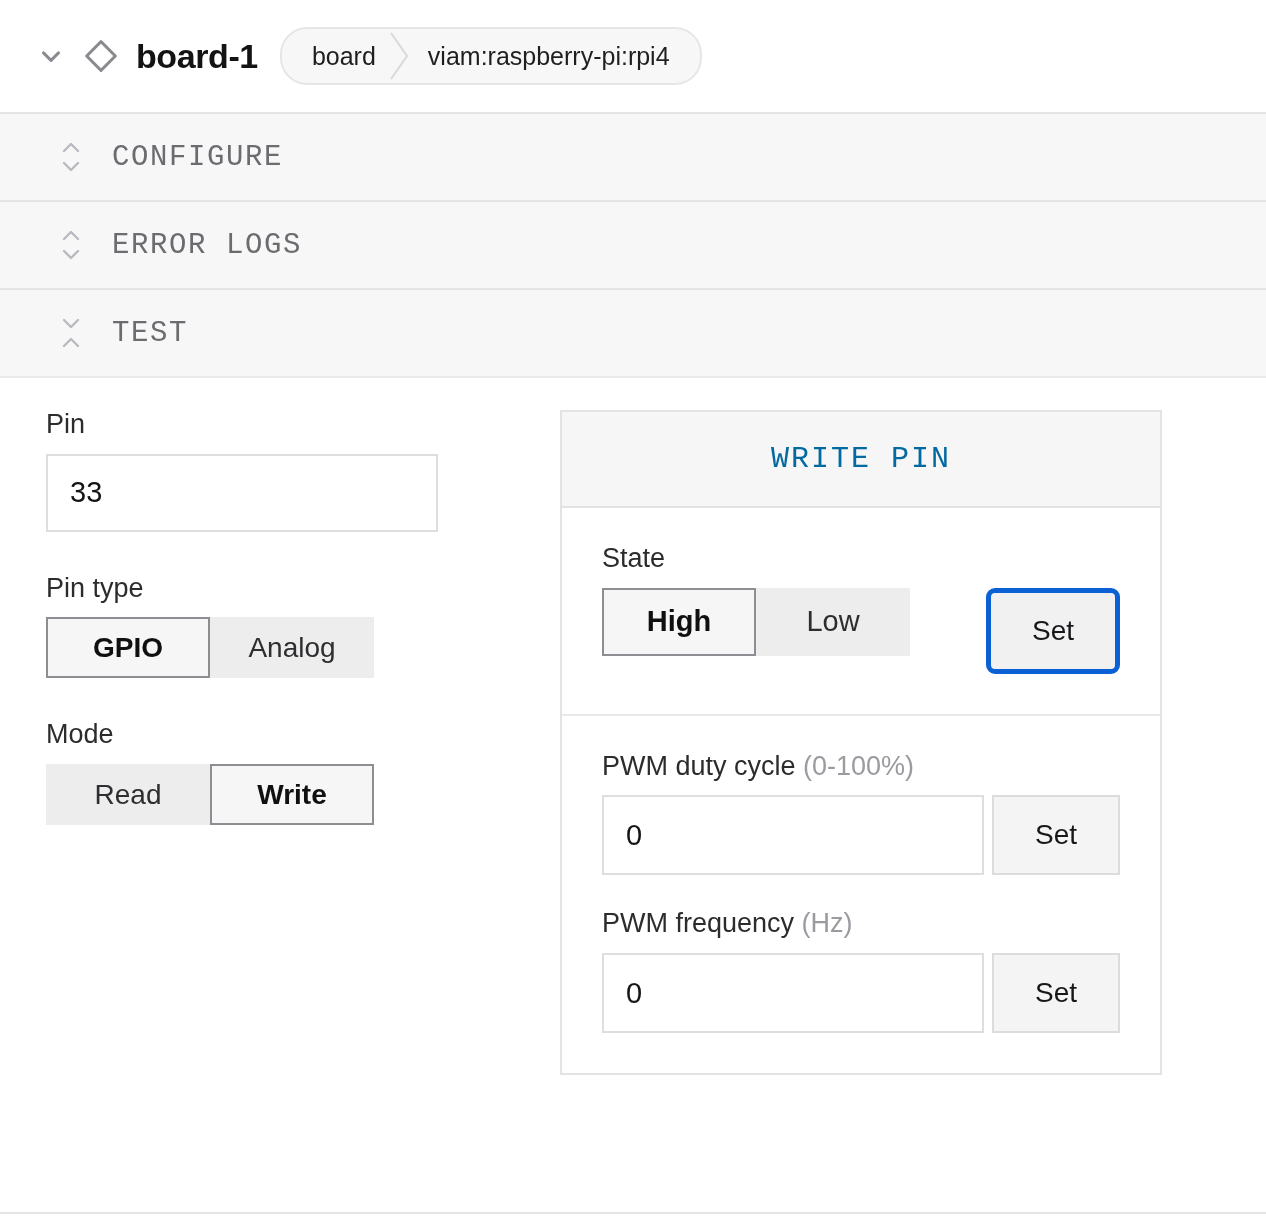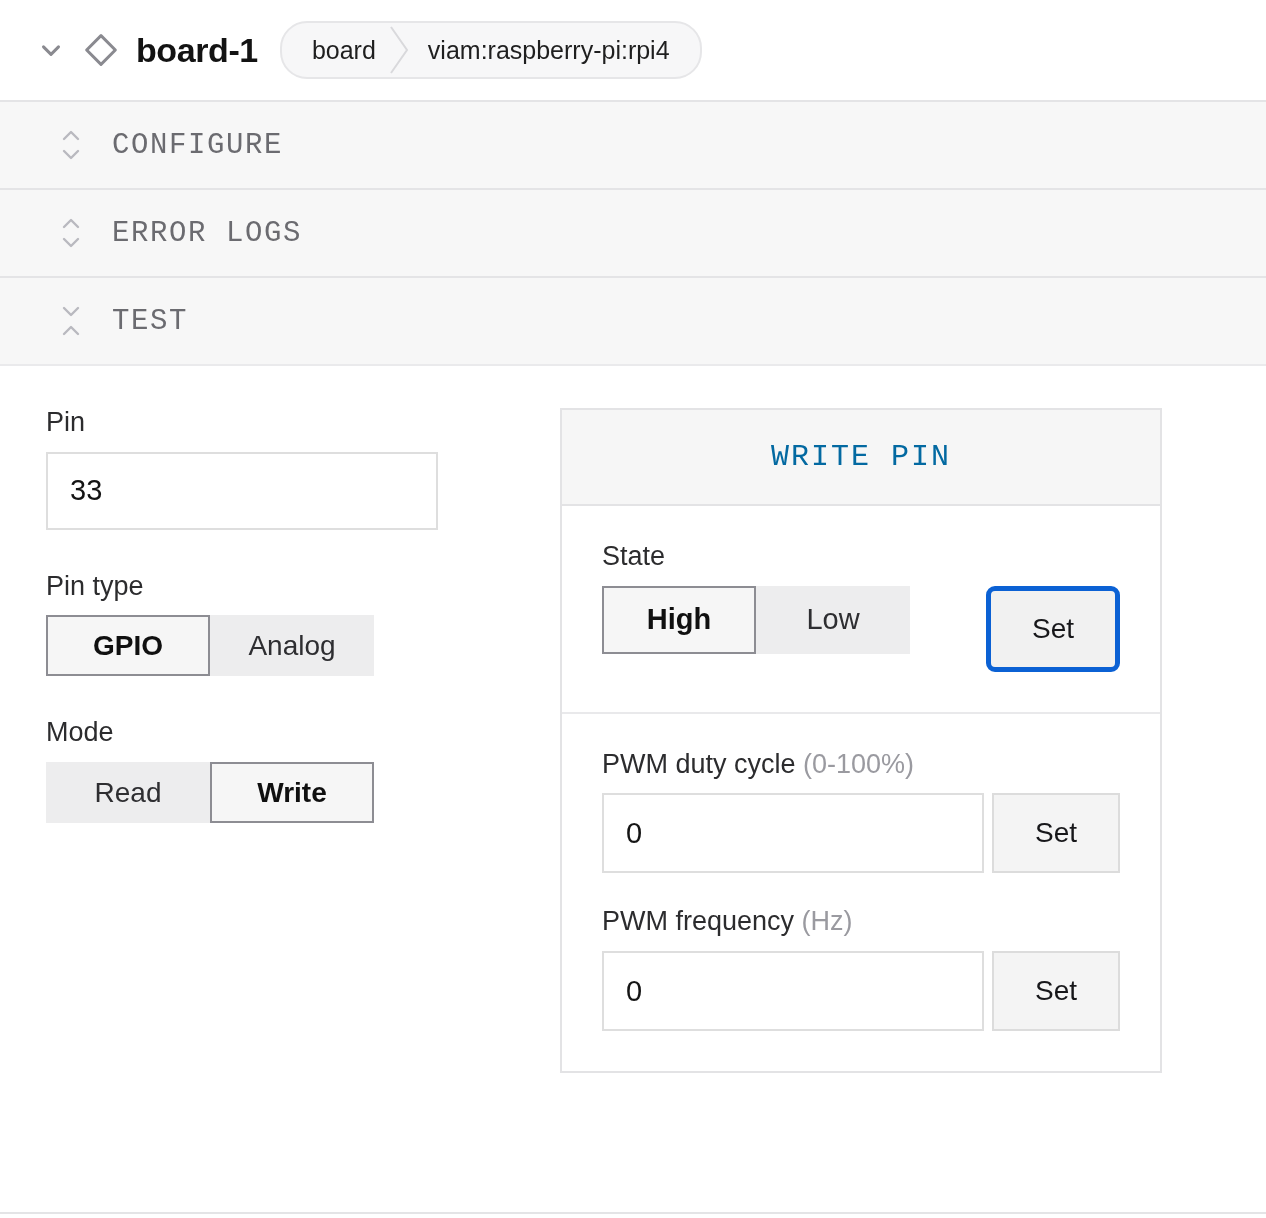--- a/index.html
+++ b/index.html
@@ -11,21 +11,21 @@
     width: 1266px;
     height: 1218px;
     font-family: "Liberation Sans", sans-serif;
     color: #1a1a1a;
     overflow: hidden;
     position: relative;
   }
 
   
   .header {
-    height: 102px;
+    height: 114px;
     box-sizing: border-box;
     display: flex;
     align-items: center;
     padding-left: 34px;
     border-bottom: 2px solid #e4e4e6;
     background: #ffffff;
   }
   .chevron-toggle {
     width: 34px;
     height: 34px;
@@ -102,21 +102,21 @@
     font-family: "Liberation Mono", "DejaVu Sans Mono", monospace;
     font-size: 29px;
     letter-spacing: 1.6px;
     color: #6b6b70;
     white-space: nowrap;
   }
 
   
   .body-area {
     display: flex;
-    padding-top: 42px;
+    padding-top: 32px;
   }
   .left-col { width: 560px; padding-left: 46px; box-sizing: border-box; }
   .right-col { padding-left: 0px; }
 
   .field-label {
     font-size: 27px;
     color: #2c2c2e;
     margin-bottom: 14px;
     line-height: 1.1;
   }

